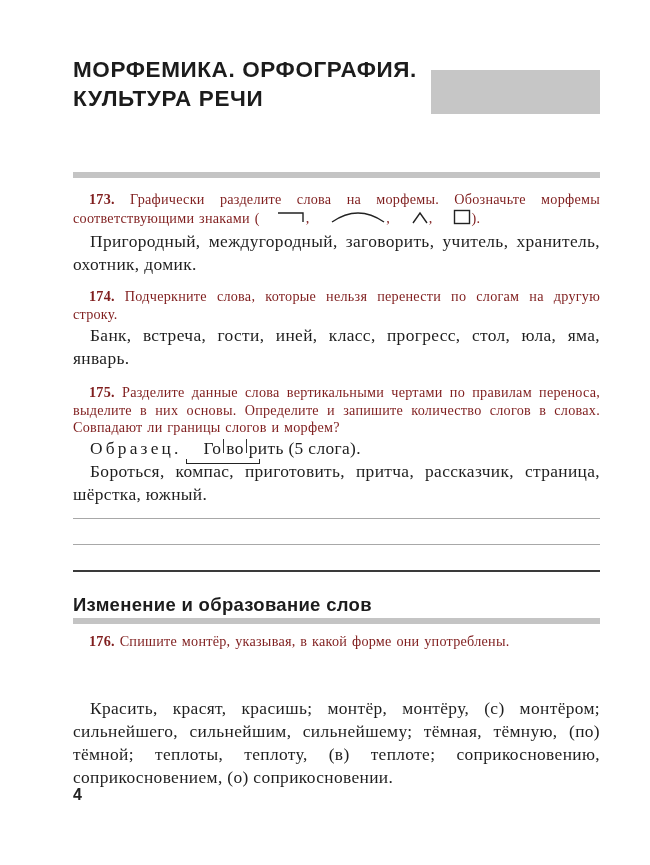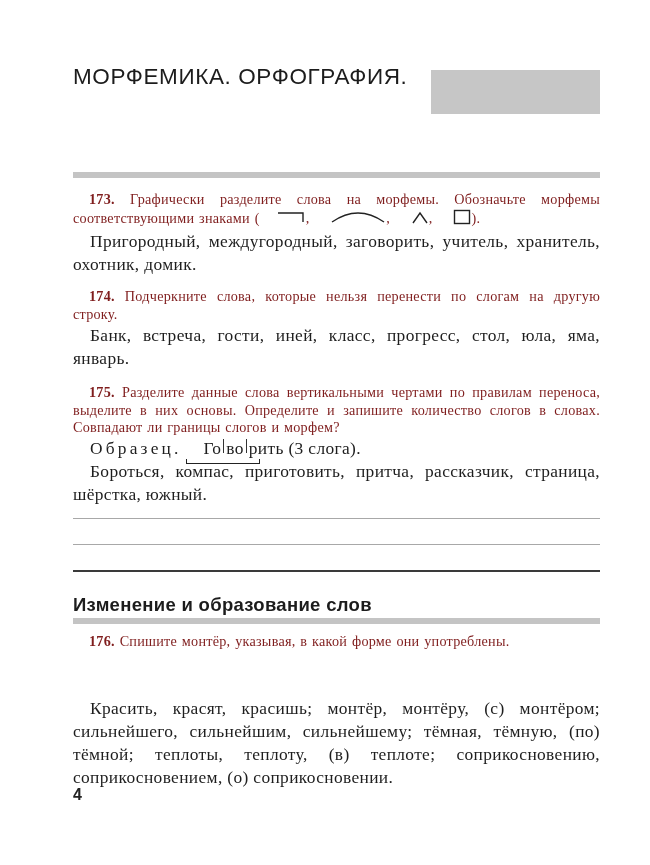--- a/index.html
+++ b/index.html
@@ -3,22 +3,22 @@
   <meta charset="utf-8">
   <style>
     * { margin: 0; padding: 0; box-sizing: border-box; }
     html, body {
       width: 650px; height: 865px; background: #ffffff; overflow: hidden;
     }
     body { position: relative; color: #1a1a1a; }
     .page { position: absolute; left: 0; top: 0; width: 650px; height: 865px; }
 
     .chapter-title {
-      position: absolute; left: 73px; top: 62px; width: 360px;
-      font-family: "Liberation Sans", sans-serif; font-weight: normal;
+      position: absolute; left: 73px; top: 55px; width: 360px;
+      font-family: "Liberation Sans", sans-serif; font-weight: bold;
       font-size: 22.5px; line-height: 29px; letter-spacing: 0.6px;
       color: #1c1c1c;
     }
     .chapter-gray {
       position: absolute; left: 431px; top: 70px; width: 169px; height: 44px;
       background: #c6c6c6;
     }
     .section-title {
       position: absolute; left: 73px; width: 527px;
       font-family: "Liberation Sans", sans-serif; font-weight: bold;
@@ -71,20 +71,21 @@
       font-size: 16px; color: #222;
     }
   </style>
 </head>
 <body>
 
 <div class="page">
 
   <div class="chapter-title">
     <div>МОРФЕМИКА. ОРФОГРАФИЯ.</div>
+    <div>КУЛЬТУРА РЕЧИ</div>
   </div>
   <div class="chapter-gray"></div>
 
   <div class="section-title" style="top:127px;">
   </div>
   <div class="band" style="top:172px;"></div>
 
   <div class="task-head" style="top:191px;">
     <span class="num">173.</span>
     <span>Графически разделите слова на морфемы. Обозначьте морфемы соответствующими знаками (</span><span class="sym"><svg width="30" height="12" viewBox="0 0 30 12">
@@ -108,21 +109,21 @@
   <div class="task-head" style="top:384px;">
     <span class="num">175.</span>
     <span>Разделите данные слова вертикальными чертами по правилам переноса, выделите в них основы. Определите и запишите количество слогов в словах. Совпадают ли границы слогов и морфем?</span>
   </div>
   <div class="task-body" style="top:437px; text-align:left;">
     <span class="spaced">Образец.</span>
     <span class="syl-word">
       <span>Го</span><span class="syl-sep"></span><span>во</span><span class="syl-sep"></span><span>рить</span>
       <span class="stem-bracket" style="width:74px;"></span>
     </span>
-    <span>(3 слога).</span>
+    <span>(5 слога).</span>
   </div>
   <div class="task-body last" style="top:460px;">Бороться, компас, приготовить, притча, рассказчик, страница, шёрстка, южный.</div>
 
   <div class="rule" style="top:518px;"></div>
   <div class="rule" style="top:544px;"></div>
   <div class="rule dark" style="top:570px;"></div>
 
   <div class="section-title" style="top:592px;">Изменение и образование слов</div>
   <div class="band" style="top:618px;"></div>
 

